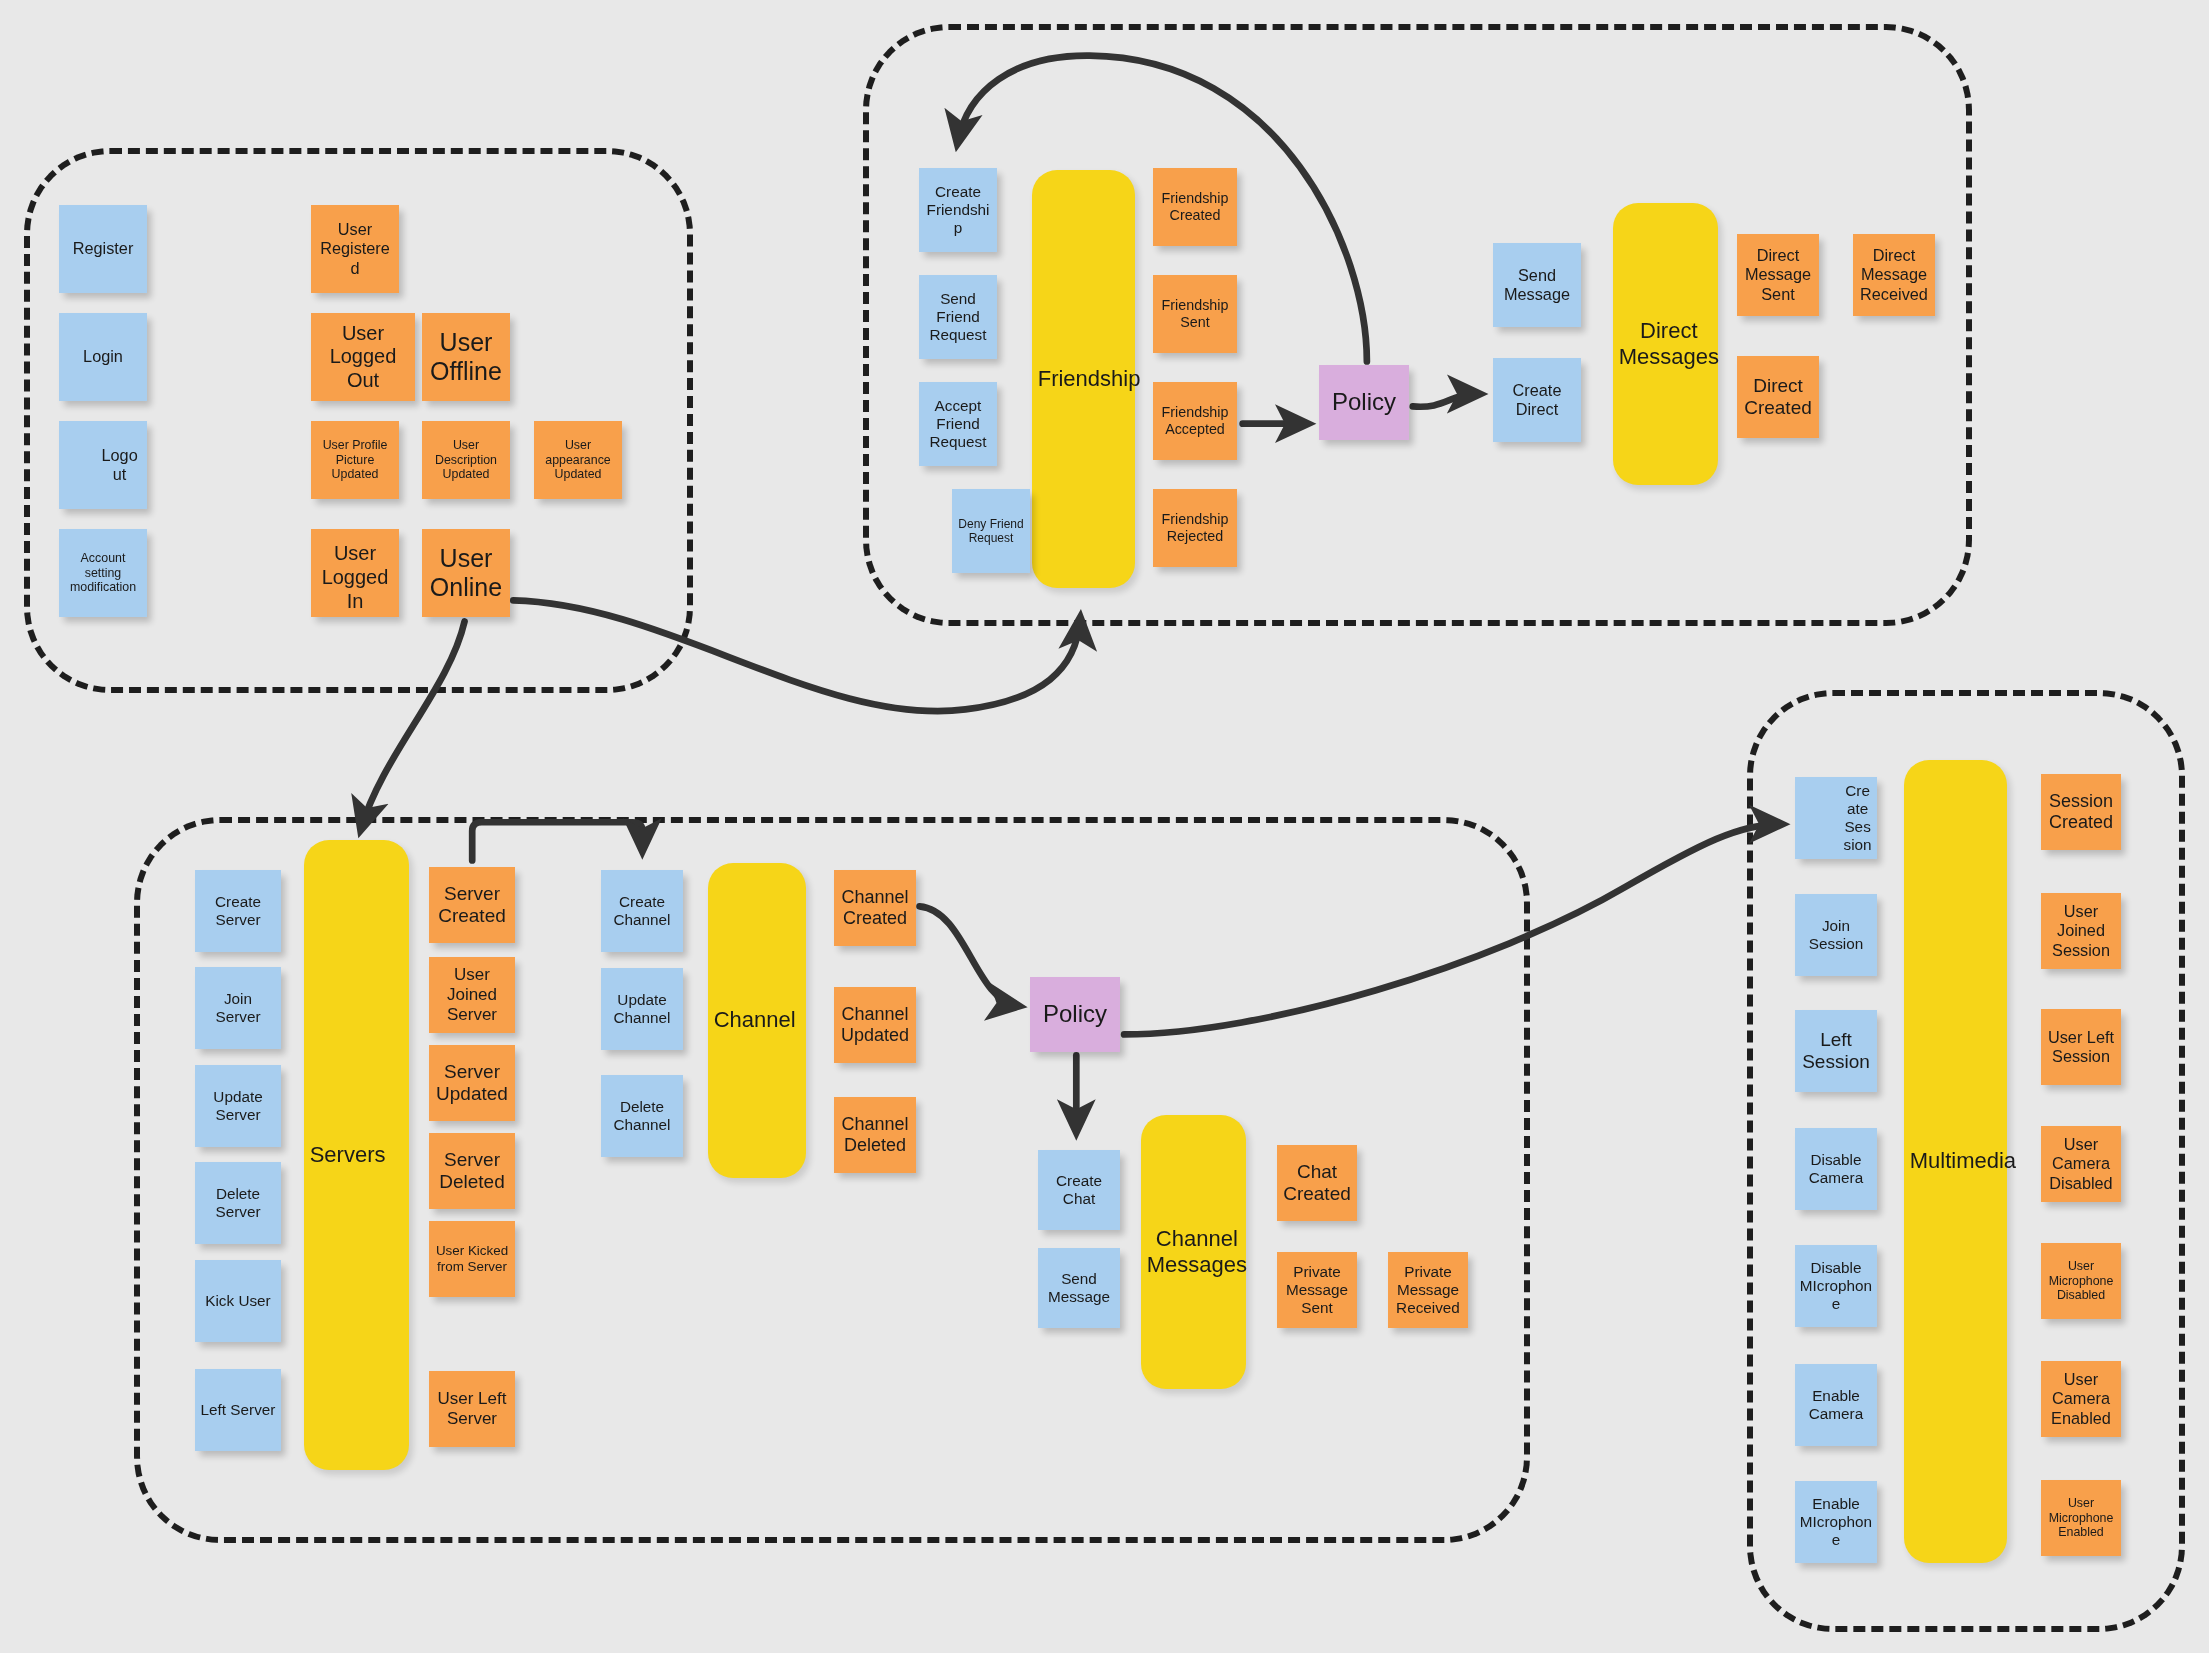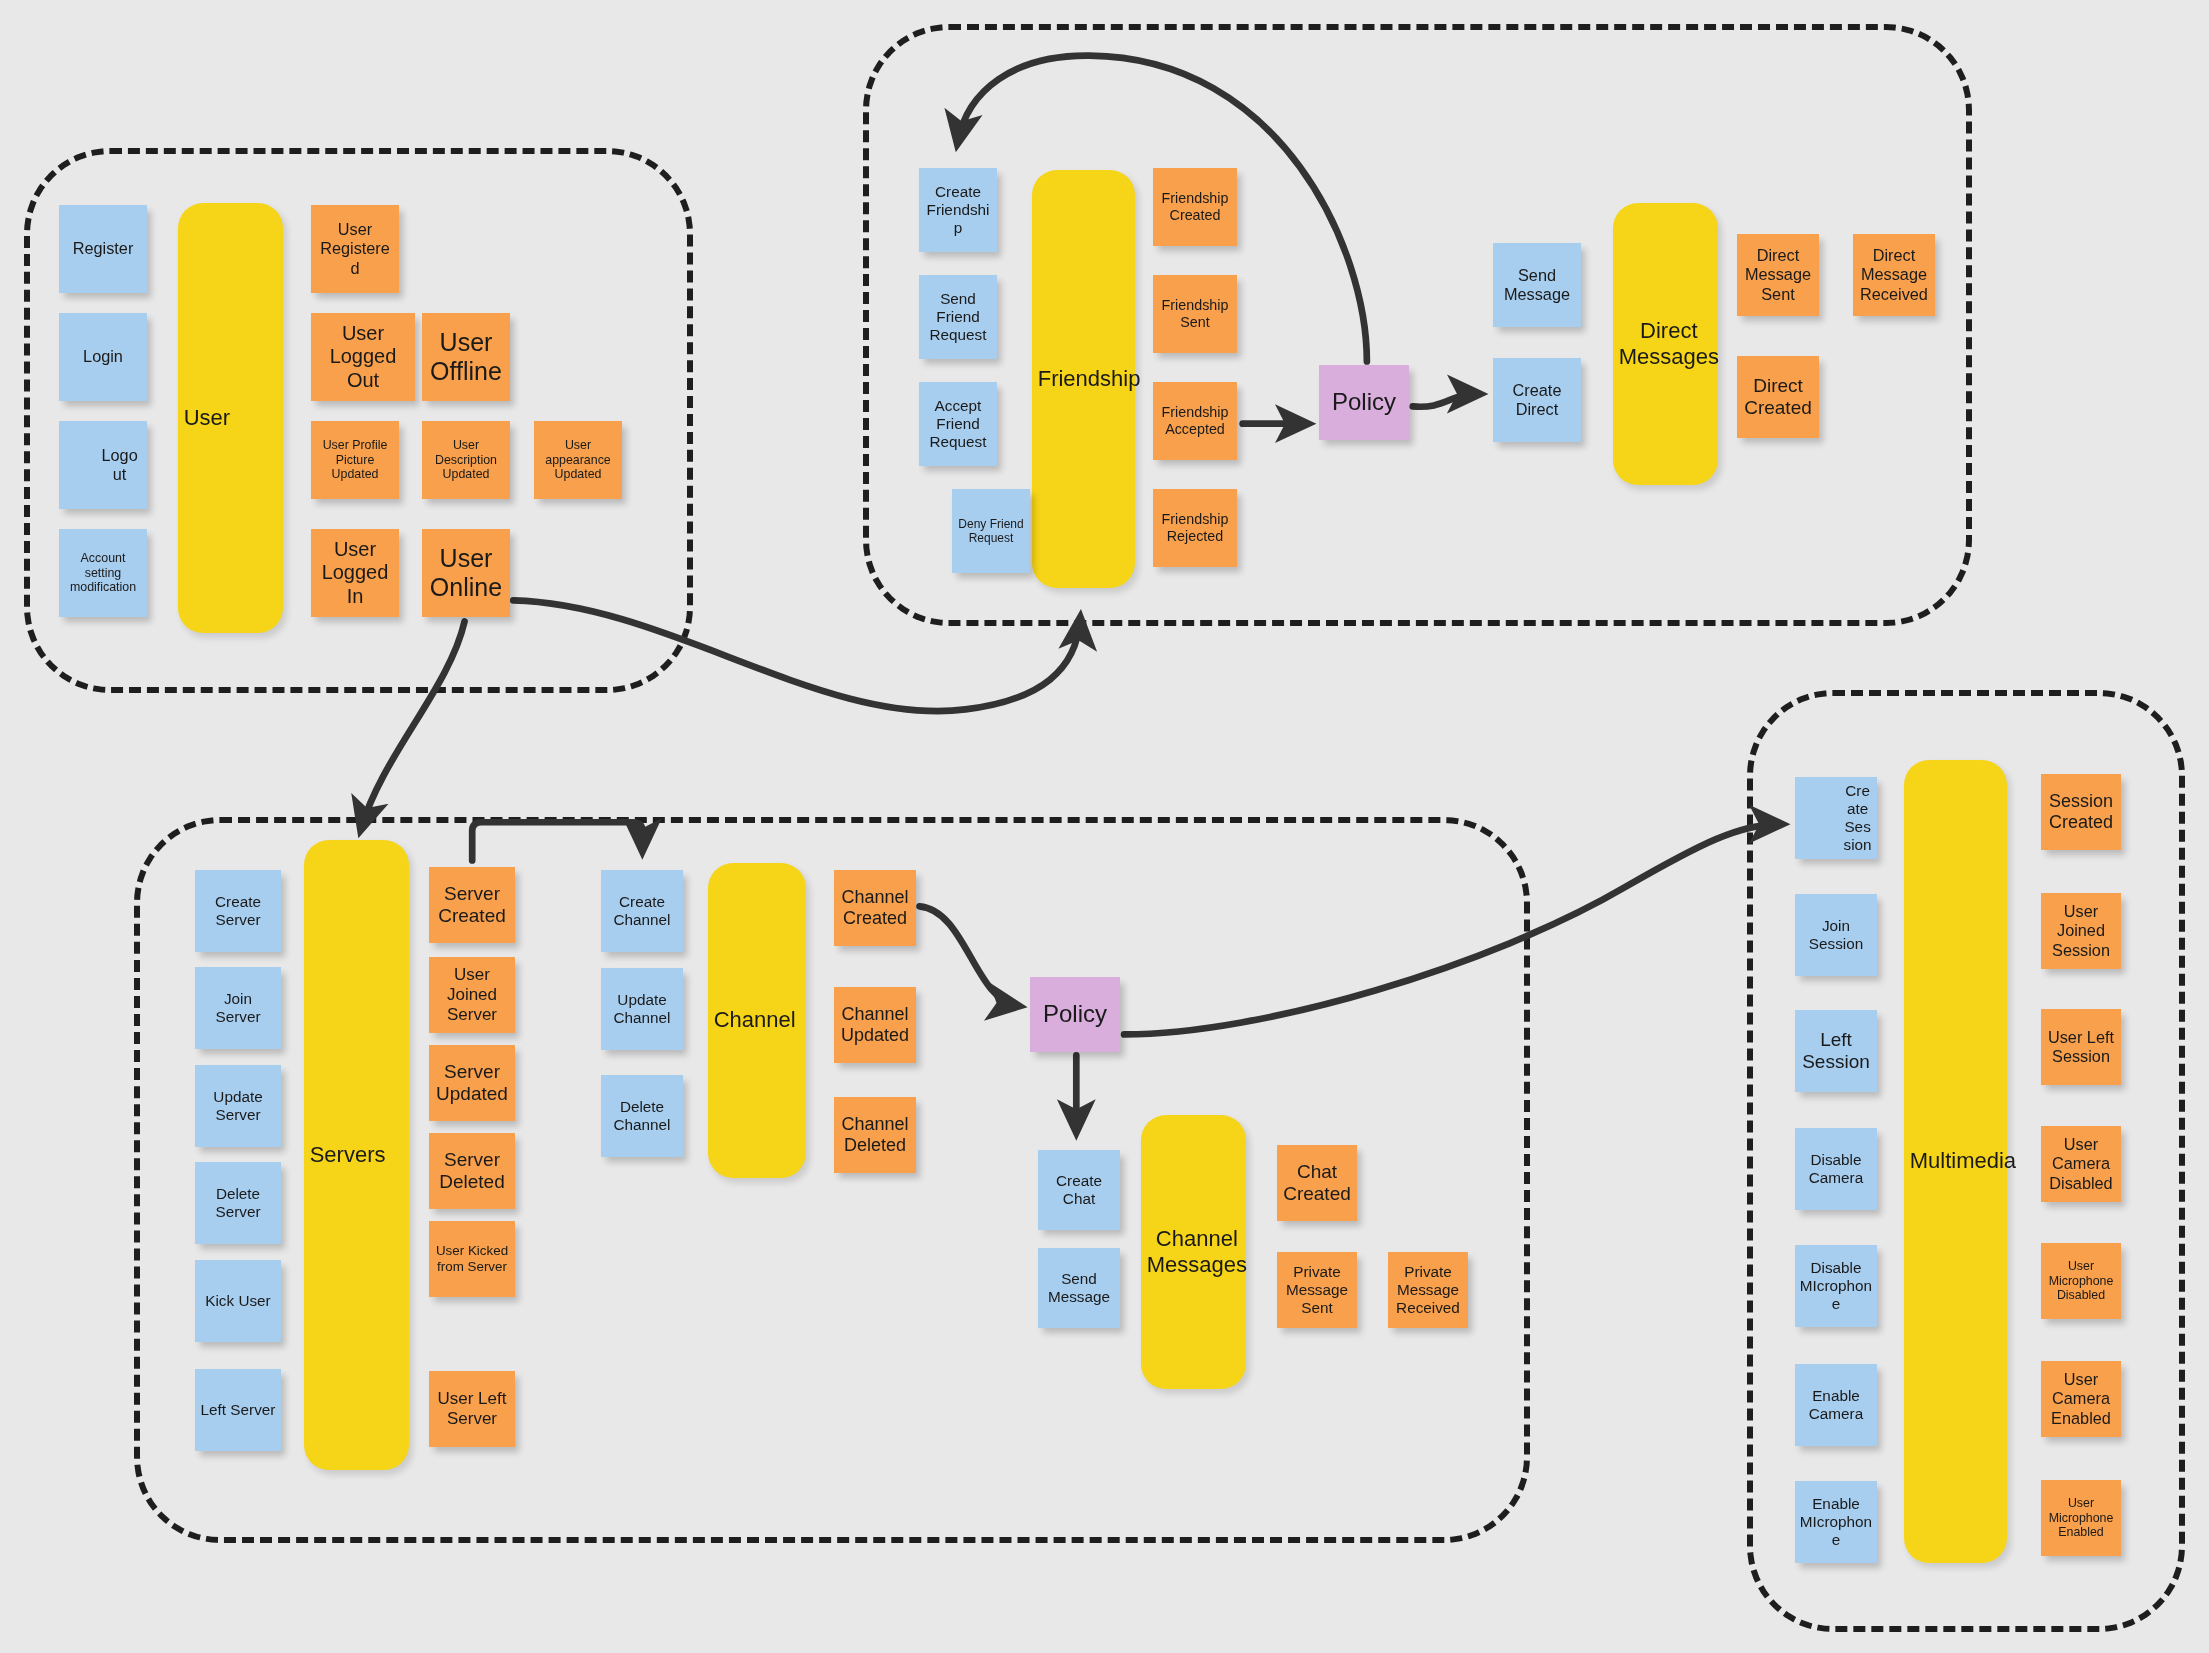--- a/index.html
+++ b/index.html
@@ -97,23 +97,20 @@
       <path d="M494,900 L494,869 Q494,860 504,860 L662,860 Q672,860 672,869 L672,888" marker-end="url(#ah)"></path>
 
       <path d="M962,948 C1010,952 1020,1046 1064,1052" marker-end="url(#ah)"></path>
 
       <path d="M1126,1104 L1126,1182" marker-end="url(#ah)"></path>
 
       <path d="M1176,1082 C1320,1082 1560,1010 1700,928 C1780,882 1820,862 1862,862" marker-end="url(#ah)"></path>
     </g>
   </svg>
 
-  <div class="agg" style="left:178px; top:203px;  width:105px; height:430px; font-size:22px;">
-    <span>User</span>
-    </div>
   <div class="agg" style="left:1032px;top:170px;  width:103px; height:418px; font-size:22px;">
     <span>Friendship</span>
     </div>
   <div class="agg" style="left:1613px;top:203px;  width:105px; height:282px; font-size:22px;">
     <span>Direct Messages</span>
     </div>
   <div class="agg" style="left:304px; top:840px;  width:105px; height:630px; font-size:22px;">
     <span>Servers</span>
     </div>
   <div class="agg" style="left:1141px;top:1115px; width:105px; height:274px; font-size:22px;">
@@ -157,21 +154,21 @@
       </div>
       <div class="sticky evt" style="left: 311px; top: 421px; width: 88px; height: 78px; font-size: 12.4px;">
         <span>User Profile Picture Updated</span>
       </div>
       <div class="sticky evt" style="left: 422px; top: 421px; width: 88px; height: 78px; font-size: 12.4px;">
         <span>User Description Updated</span>
       </div>
       <div class="sticky evt" style="left: 534px; top: 421px; width: 88px; height: 78px; font-size: 12.4px;">
         <span>User appearance Updated</span>
       </div>
-      <div class="sticky evt" style="left: 311px; top: 529px; width: 88px; height: 88px; font-size: 20px;">
+      <div class="sticky evt" style="left: 311px; top: 529px; width: 88px; height: 88px; font-size: 20px; align-items: flex-end;">
         <span>User Logged In</span>
       </div>
       <div class="sticky evt" style="left: 422px; top: 529px; width: 88px; height: 88px; font-size: 25px;">
         <span>User Online</span>
       </div>
       <div class="sticky cmd" style="left: 919px; top: 168px; width: 78px; height: 84px; font-size: 15.3px;">
         <span>Create Friendship</span>
       </div>
       <div class="sticky cmd" style="left: 919px; top: 275px; width: 78px; height: 84px; font-size: 15.3px;">
         <span>Send Friend Request</span>

